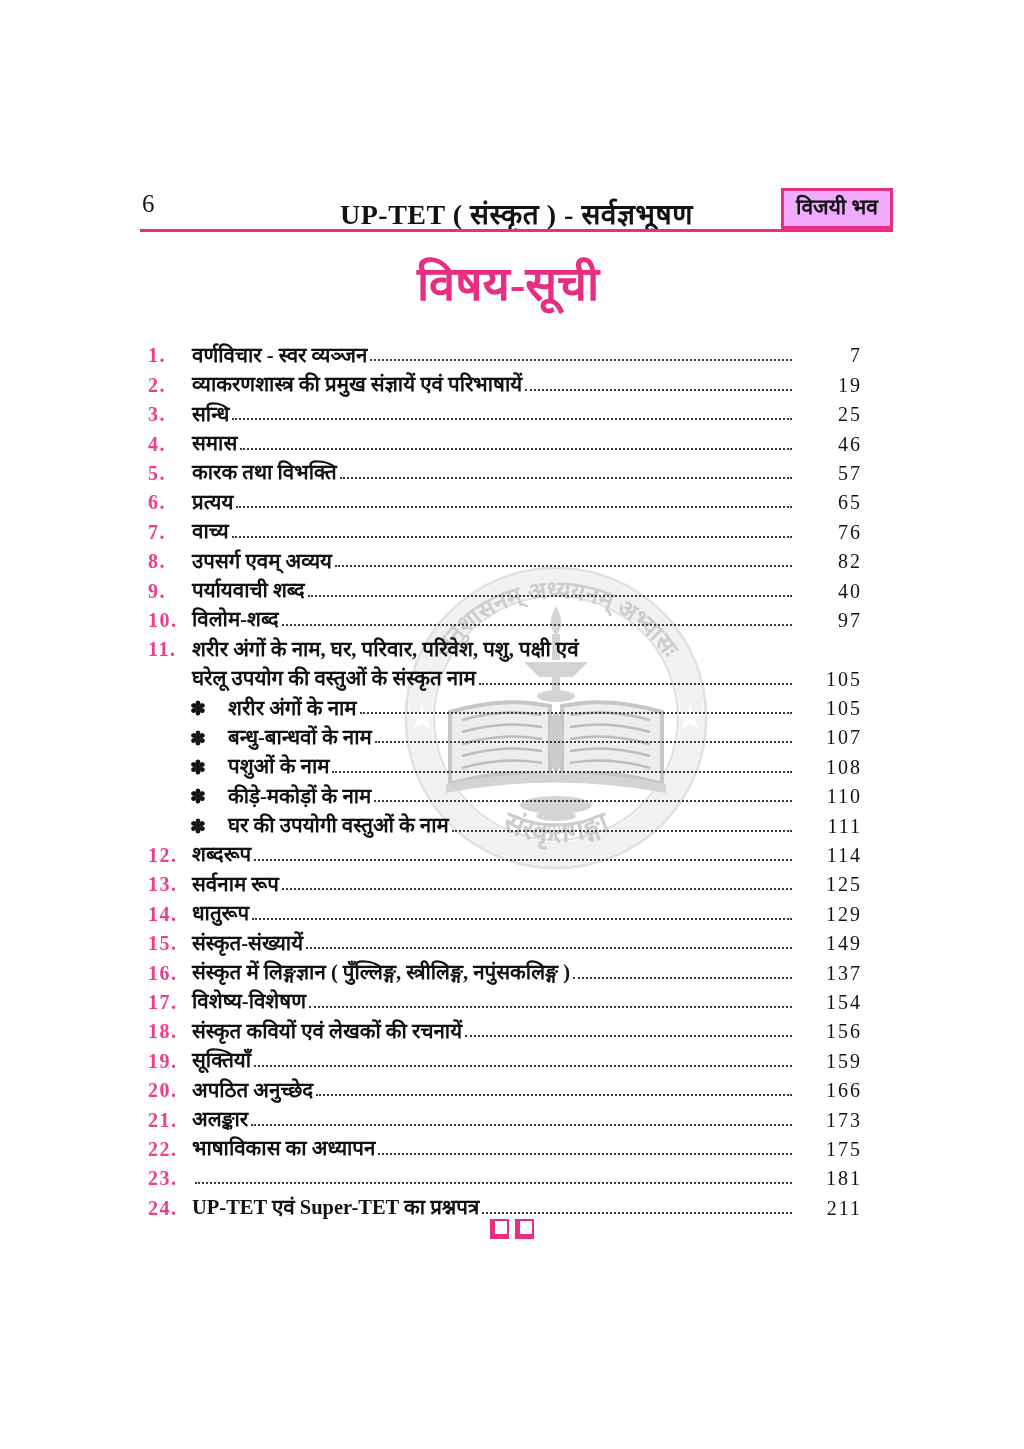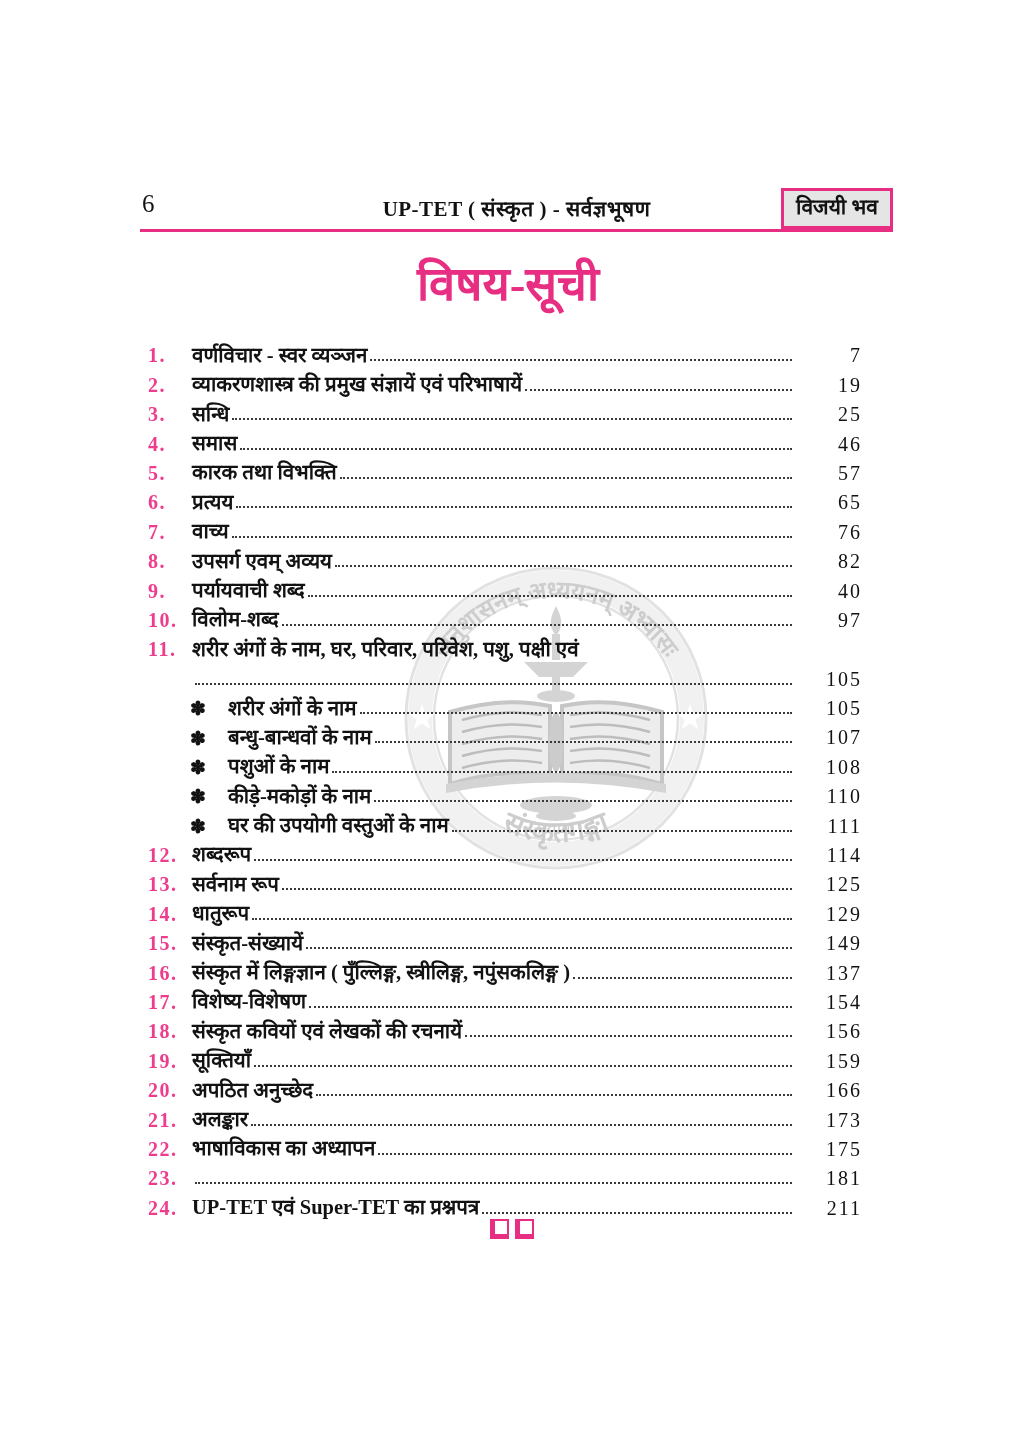--- a/index.html
+++ b/index.html
@@ -6,22 +6,22 @@
   body{
     width:1024px;height:1449px;background:#ffffff;overflow:hidden;
     font-family:"Liberation Serif","DejaVu Serif",serif;color:#121212;
   }
   .page{position:relative;width:1024px;height:1449px;background:#ffffff;}
 
   
   .header{position:absolute;left:140px;right:131px;top:188px;height:46px;}
   .pageno{position:absolute;left:2px;top:2px;font-size:25px;}
   .booktitle{position:absolute;left:0;right:0;top:6px;text-align:center;
-    font-size:21px;font-weight:bold;letter-spacing:.5px;}
-  .badge{position:absolute;right:0;top:0;background:#e5e5e5;border:3px solid #e72e82;
+    font-size:28px;font-weight:bold;letter-spacing:.5px;}
+  .badge{position:absolute;right:0;top:0;background:#f0abfc;border:3px solid #e72e82;
     padding:2px 12px 4px 12px;font-size:21px;font-weight:bold;line-height:1.4;}
   .rule{position:absolute;left:140px;width:753px;top:229px;height:3px;background:#e72e82;}
 
   
   .title{position:absolute;left:0;right:8px;top:250px;text-align:center;
     font-size:47px;font-weight:bold;color:#e72e82;}
 
   
   .watermark{position:absolute;left:400px;top:562px;width:312px;height:312px;z-index:0;}
 
@@ -159,20 +159,21 @@
         <span class="label">विलोम-शब्द</span>
         <span class="leader"></span>
         <span class="pg">97</span>
       </div>
       <div class="toc-row">
         <span class="num">11.</span>
         <span class="label">शरीर अंगों के नाम, घर, परिवार, परिवेश, पशु, पक्षी एवं</span>
       </div>
       <div class="toc-row">
         <span class="num"></span>
+        <span class="label">घरेलू उपयोग की वस्तुओं के संस्कृत नाम</span>
         <span class="leader"></span>
         <span class="pg">105</span>
       </div>
       <div class="toc-row sub">
         <span class="bullet">✽</span>
         <span class="label">शरीर अंगों के नाम</span>
         <span class="leader"></span>
         <span class="pg">105</span>
       </div>
       <div class="toc-row sub">

